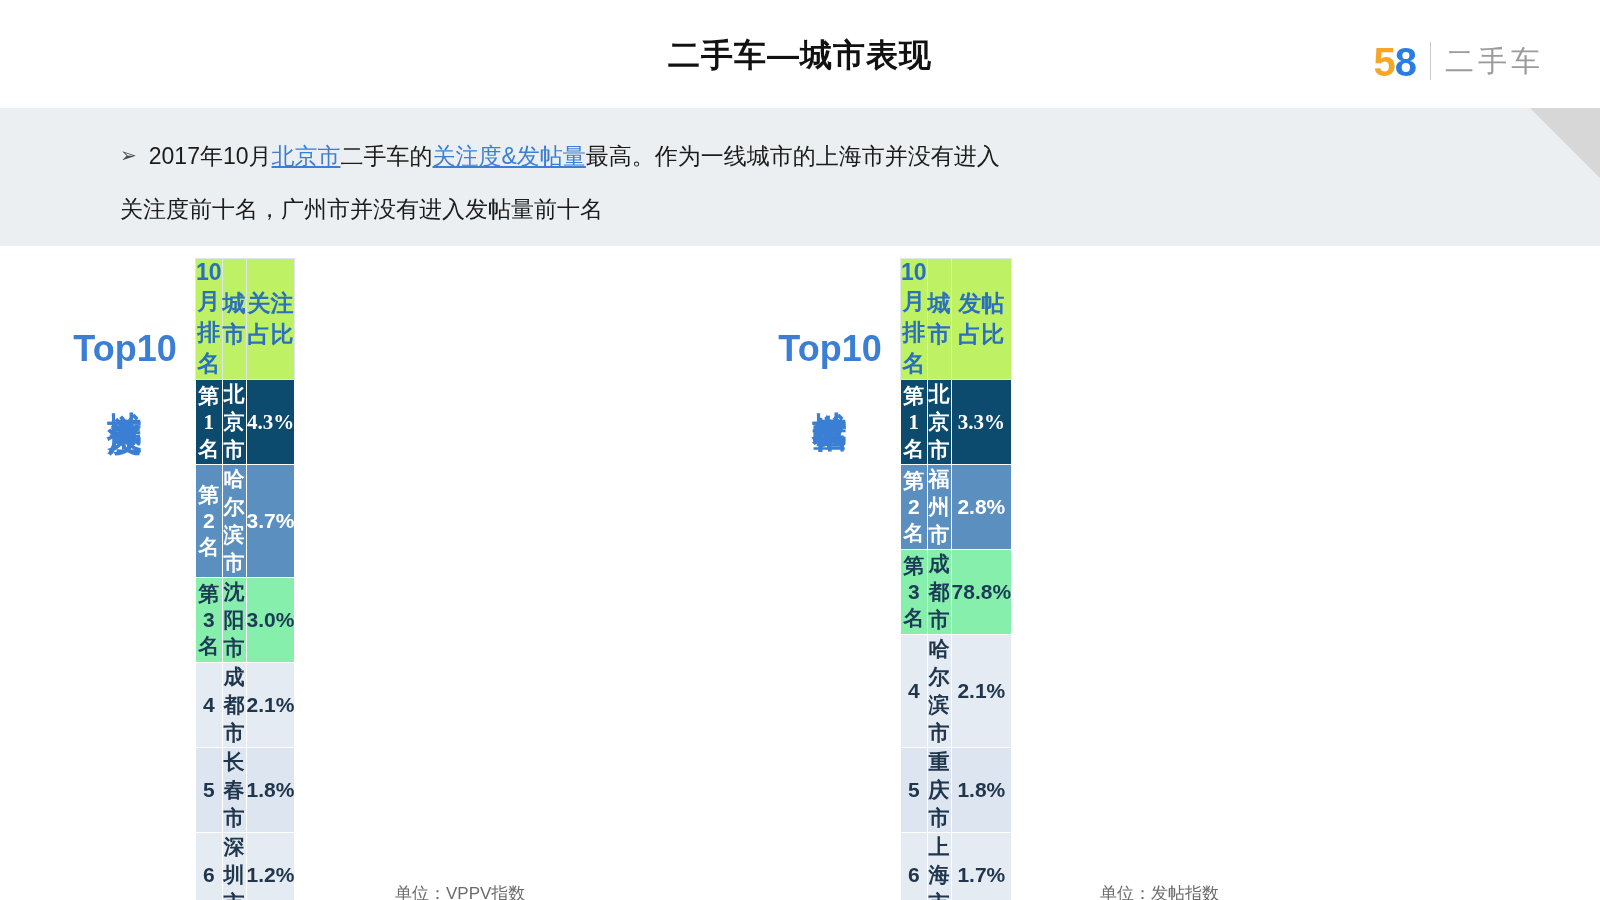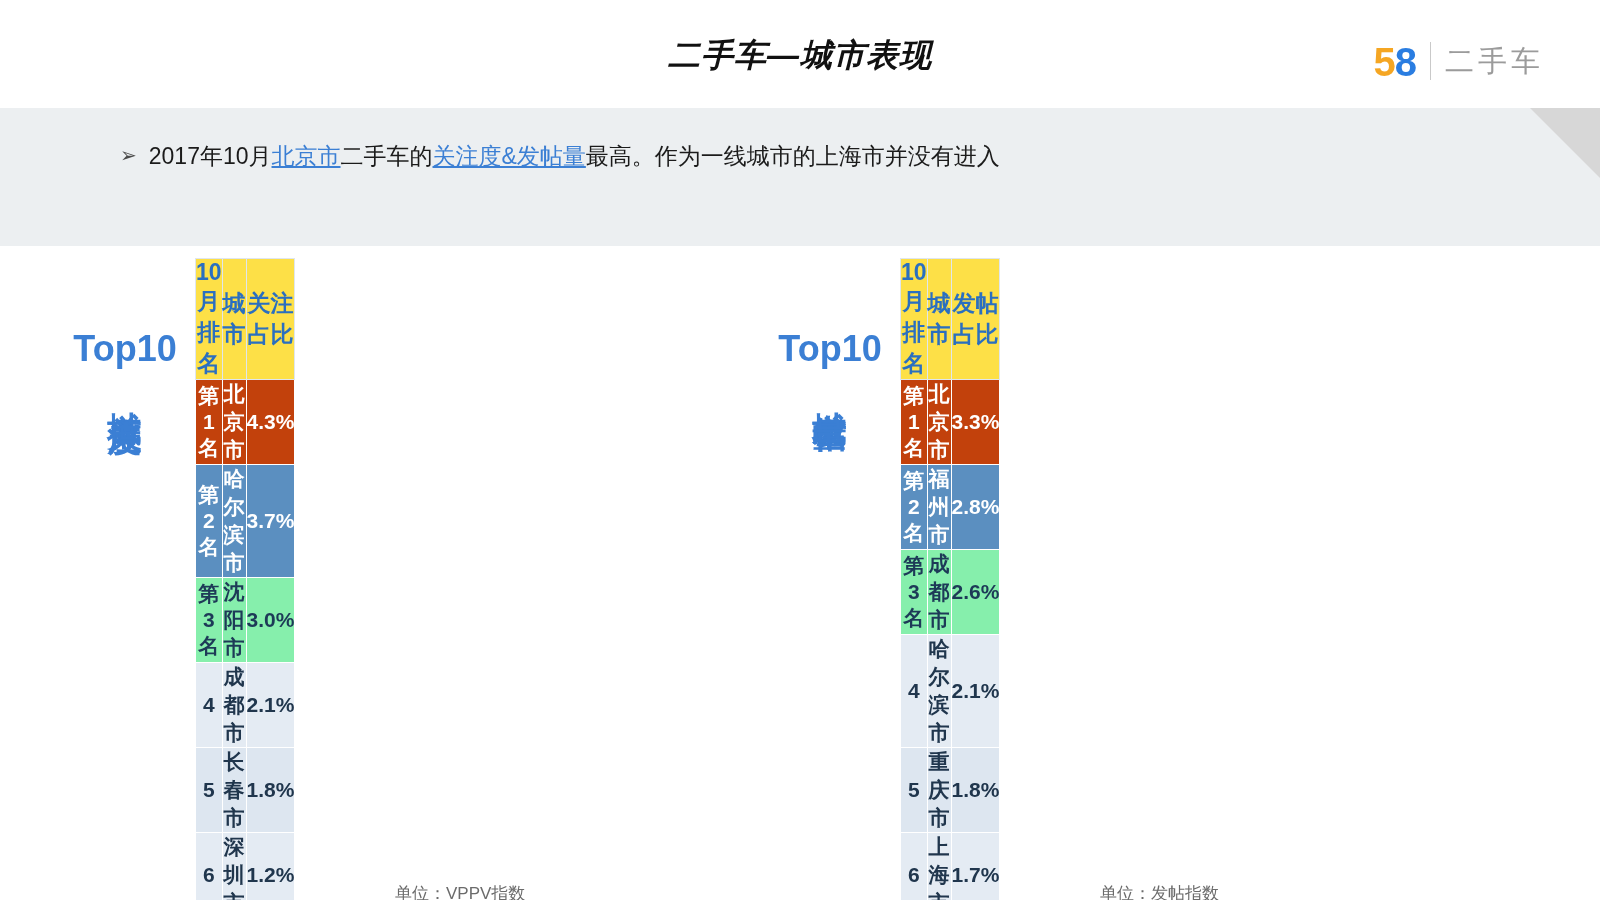--- a/index.html
+++ b/index.html
@@ -19,21 +19,20 @@
   .slide-title {
     position: absolute;
     top: 34px;
     left: 0;
     width: 1600px;
     text-align: center;
     font-size: 32px;
     font-weight: bold;
     color: #111111;
     letter-spacing: 1px;
-    font-style: italic;
   }
 
   .brand {
     position: absolute;
     top: 42px;
     right: 56px;
     display: flex;
     align-items: flex-start;
     gap: 14px;
   }
@@ -155,27 +154,27 @@
     font-size: 21px;
     font-weight: bold;
     height: 50px;
     padding: 0;
   }
   table.rank thead th {
     border: 1px solid #dfe6ee;
     height: 92px;
     color: #2a6fc0;
     font-size: 23px;
-    background: #fde047;
+    background: #bef264;
   }
   .col-rank { width: 143px; }
   .col-city { width: 192px; }
   .col-val  { width: 137px; margin-left: 30px; }
 
-  tr.r1 td { background: #c2410c; color: #ffffff; }
+  tr.r1 td { background: #0c4a6e; color: #ffffff; font-family: Liberation Serif, serif; }
   tr.r2 td { background: #5b8fc0; color: #ffffff; }
   tr.r3 td { background: #86efac; color: #1d3a57; }
   tr.rn td { background: #e4ebf3; color: #20364d; }
   tr.rn.alt td { background: #dde6f0; }
 
   .unit {
     position: absolute;
     top: 882px;
     font-size: 17px;
     color: #6b6b6b;
@@ -194,20 +193,21 @@
   </div>
   <div class="brand-divider"></div>
   <div class="brand-text">二手车</div>
 </div>
 
 <div class="callout">
   <div class="callout-inner">
     <div class="callout-line">
       <span class="arrow-marker">➢</span><span>2017年10月</span><span class="hl">北京市</span><span>二手车的</span><span class="hl">关注度&amp;发帖量</span><span>最高。作为一线城市的上海市并没有进入</span>
     </div>
+    <div class="callout-line">关注度前十名，广州市并没有进入发帖量前十名</div>
   </div>
 </div>
 <div class="callout-fold"></div>
 <div class="callout-fold2"></div>
 
 <div class="panel panel-left">
   <div class="side-label">
     <div class="side-top10">Top10</div>
     <div class="side-vertical">城市关注度</div>
   </div>
@@ -275,21 +275,21 @@
         <td>3.3%</td>
       </tr>
       <tr class="r2">
         <td>第2名</td>
         <td>福州市</td>
         <td>2.8%</td>
       </tr>
       <tr class="r3">
         <td>第3名</td>
         <td>成都市</td>
-        <td>2.6%</td>
+        <td>78.8%</td>
       </tr>
       <tr class="rn">
         <td>4</td>
         <td>哈尔滨市</td>
         <td>2.1%</td>
       </tr>
       <tr class="rn alt">
         <td>5</td>
         <td>重庆市</td>
         <td>1.8%</td>

